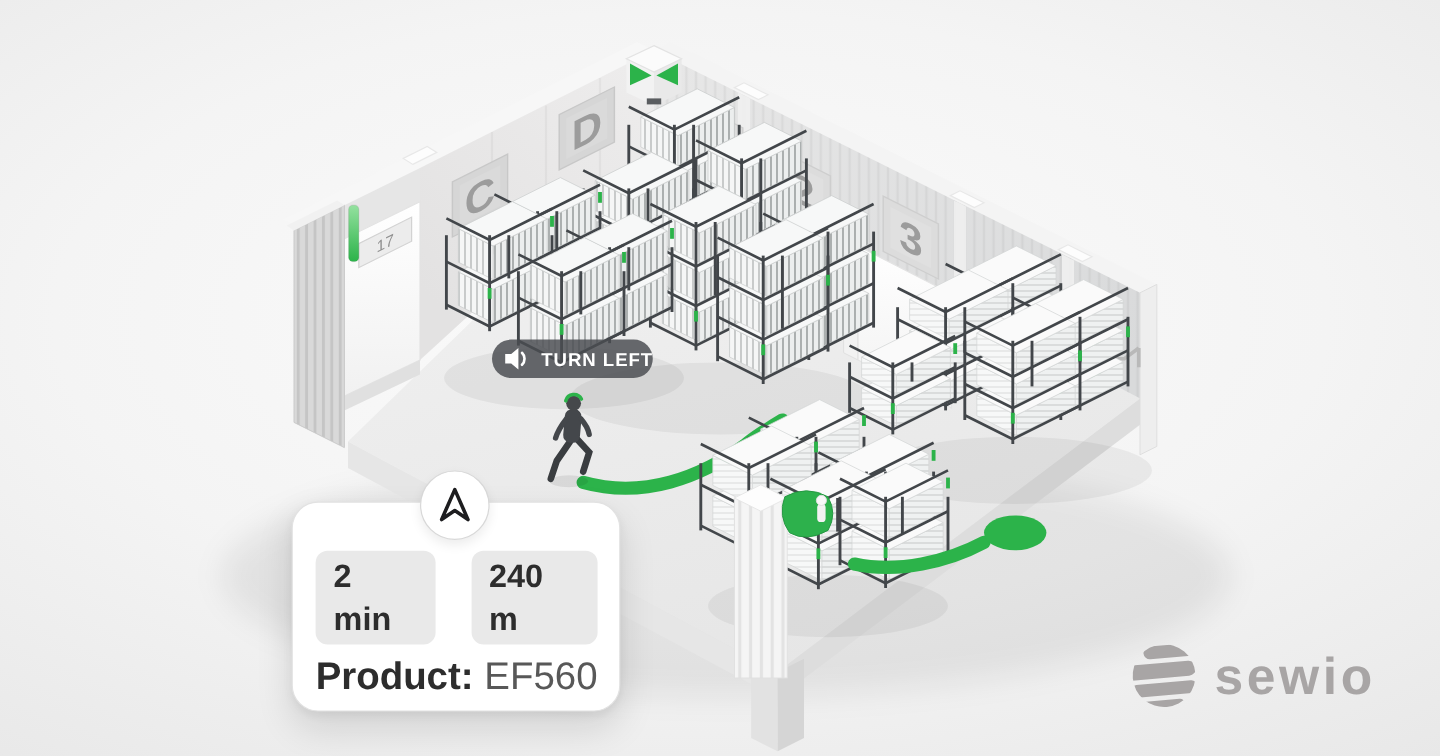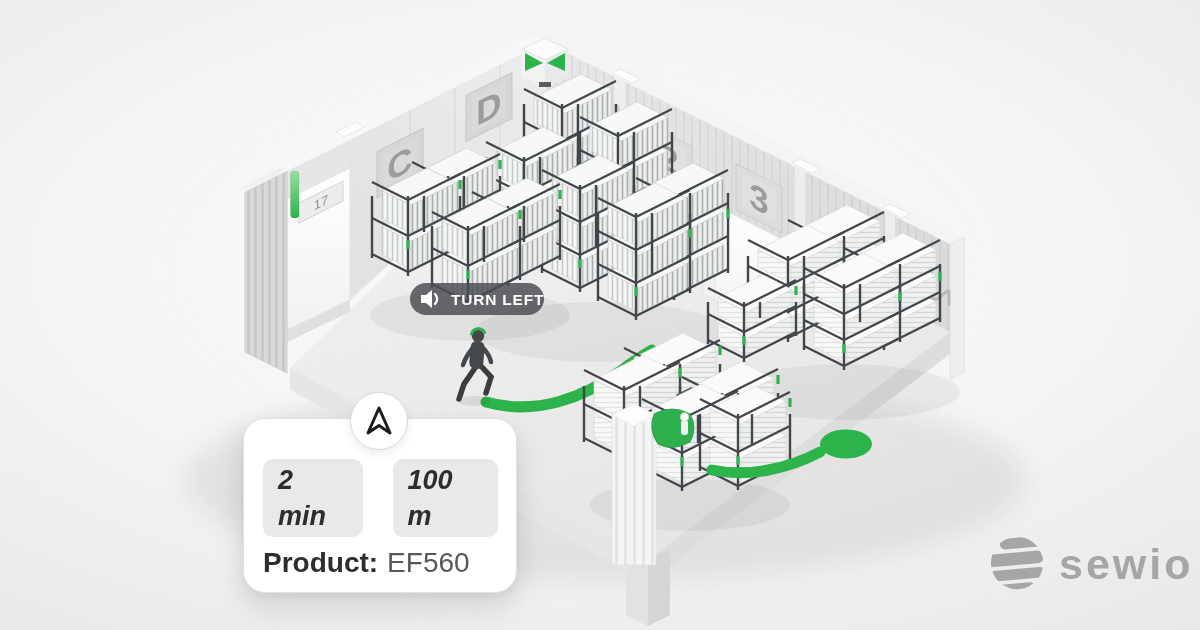--- a/index.html
+++ b/index.html
@@ -18,32 +18,32 @@
     background:#ffffff;border:1.5px solid #e2e2e2;border-radius:22px;
     box-shadow:0 14px 30px rgba(0,0,0,.12), 0 3px 8px rgba(0,0,0,.05);
     box-sizing:border-box;padding:40px 18px 0 19px;
   }
   .nav-circle{
     position:absolute;left:350px;top:392px;width:58px;height:58px;border-radius:50%;
     background:#ffffff;border:1.5px solid #d8d8d8;box-sizing:border-box;
     box-shadow:0 4px 10px rgba(0,0,0,.08);
     display:flex;align-items:center;justify-content:center;
   }
-  .chip-row{display:flex;gap:30px;font-style:italic;}
+  .chip-row{display:flex;gap:30px;}
   .chip{
     display:inline-block;background:#e9e9e9;border-radius:10px;
     padding:3px 15px;font-size:27px;font-weight:bold;color:#2d2d2d;line-height:36px;
   }
-  .card-row{margin-top:9px;font-size:28px;line-height:34px;white-space:nowrap;}
+  .card-row{margin-top:9px;font-size:32px;line-height:34px;white-space:nowrap;text-align:center;}
   .card-row .lbl{font-weight:bold;color:#2d2d2d;}
   .card-row .val{font-weight:normal;color:#585858;margin-left:9px;}
 
   
   .logo{
-    position:absolute;left:988px;top:534px;display:flex;align-items:center;gap:9px;
+    position:absolute;left:941px;top:534px;display:flex;align-items:center;gap:9px;
   }
   .logo-text{
     font-size:43px;font-weight:bold;letter-spacing:3px;color:#a8a5a5;
     text-transform:lowercase;line-height:60px;
   }
 </style>
 </head>
 <body>
 
 <div class="stage">
@@ -636,21 +636,21 @@
       <path d="M-9,-4 h5 l6,-5 v18 l-6,-5 h-5 z" fill="#ffffff"></path>
       <path d="M5,-5 a7,7 0 0 1 0,10" stroke="#ffffff" stroke-width="2.2" fill="none" stroke-linecap="round"></path>
     </g>
     <text x="451" y="305" font-size="15.5" font-weight="bold" letter-spacing="0.8" fill="#ffffff">TURN LEFT</text>
   </g>
 </svg>
 
 <div class="card">
   <div class="chip-row">
     <span class="chip">2 min</span>
-    <span class="chip">100 m</span>
+    <span class="chip">240 m</span>
   </div>
   <div class="card-row">
     <span class="lbl">Product:</span><span class="val">EF560</span>
   </div>
 </div>
 <div class="nav-circle">
   <svg width="40" height="40" viewBox="-20 -20 40 40">
     <path d="M0,-13 L11,12 L0,4.5 L-11,12 Z" fill="#ffffff" stroke="#1d1d1f" stroke-width="3" stroke-linejoin="round"></path>
   </svg>
 </div>

